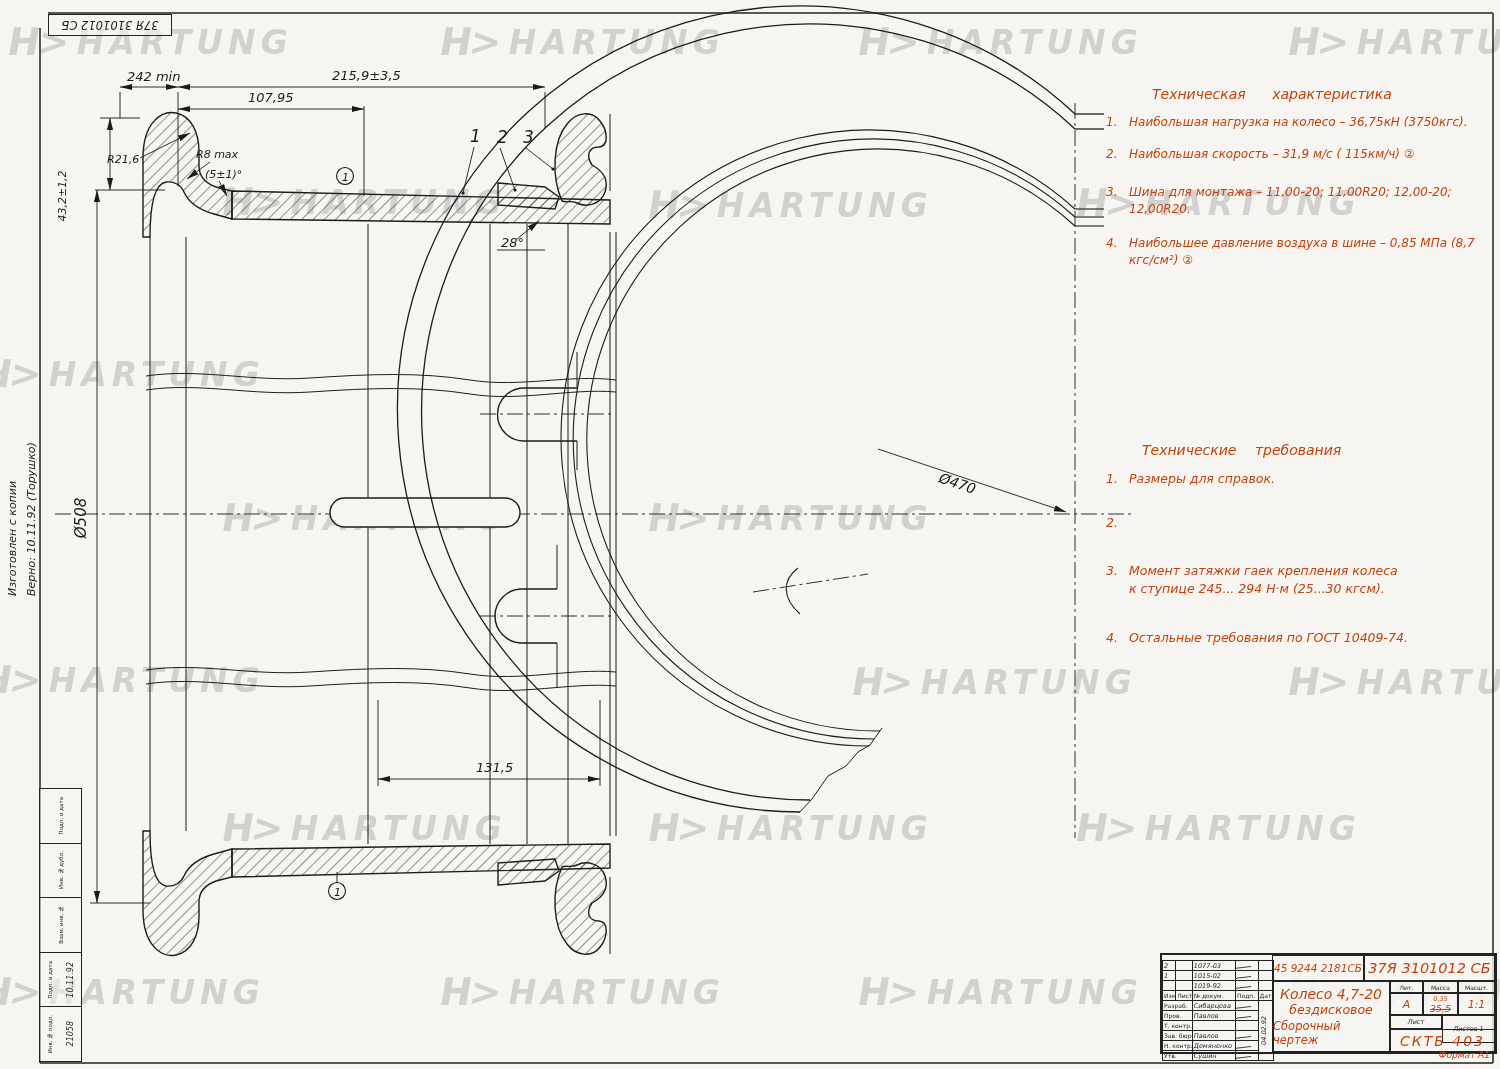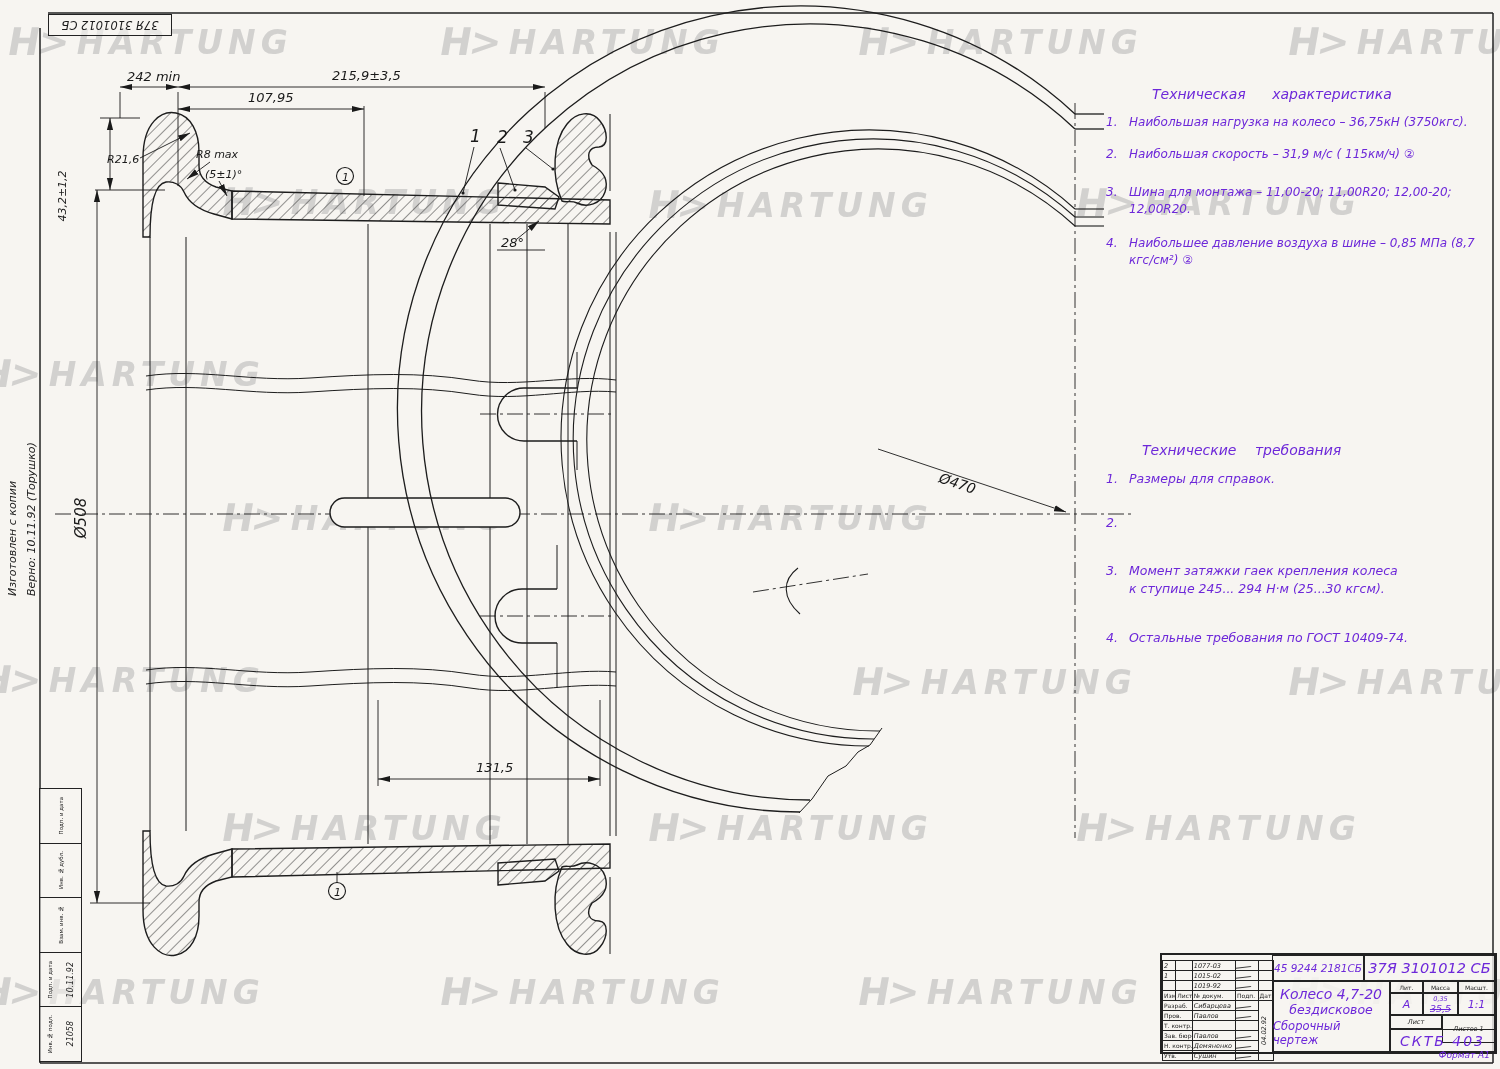--- a/index.html
+++ b/index.html
@@ -11,21 +11,21 @@
       z-index:1;pointer-events:none;user-select:none;}
   .wm .lg{font-size:38px;letter-spacing:-2px;transform:skewX(-10deg);font-style:normal;font-weight:800;}
   
   #draw{position:absolute;left:0;top:0;z-index:2;}
   #draw path,#draw line,#draw polyline,#draw rect,#draw circle{vector-effect:non-scaling-stroke;}
   #draw text{font-family:"DejaVu Sans",sans-serif;font-style:italic;fill:#1a1a1a;}
   .d{font-size:13px;}
   .d-sm{font-size:11px;}
   .call{font-size:17px;}
   
-  .hw{font-style:italic;color:#6d28d9;}
+  .hw{font-style:italic;color:#c2410c;}
   .txtblock{position:absolute;z-index:3;}
   .tb-title{font-size:14px;font-style:italic;word-spacing:22px;margin-bottom:12px;}
   .ti{display:flex;gap:9px;font-size:12px;font-style:italic;line-height:1.45;}
   .ti .num{flex:0 0 14px;}
   .ti .txt{white-space:pre-line;}
   
   .corner{position:absolute;left:48px;top:14px;width:122px;height:20px;border:1.6px solid #222;
           transform:rotate(180deg);display:flex;align-items:center;justify-content:center;
           font-size:11.5px;font-style:italic;z-index:3;background:rgba(247,245,241,.6);}
   

